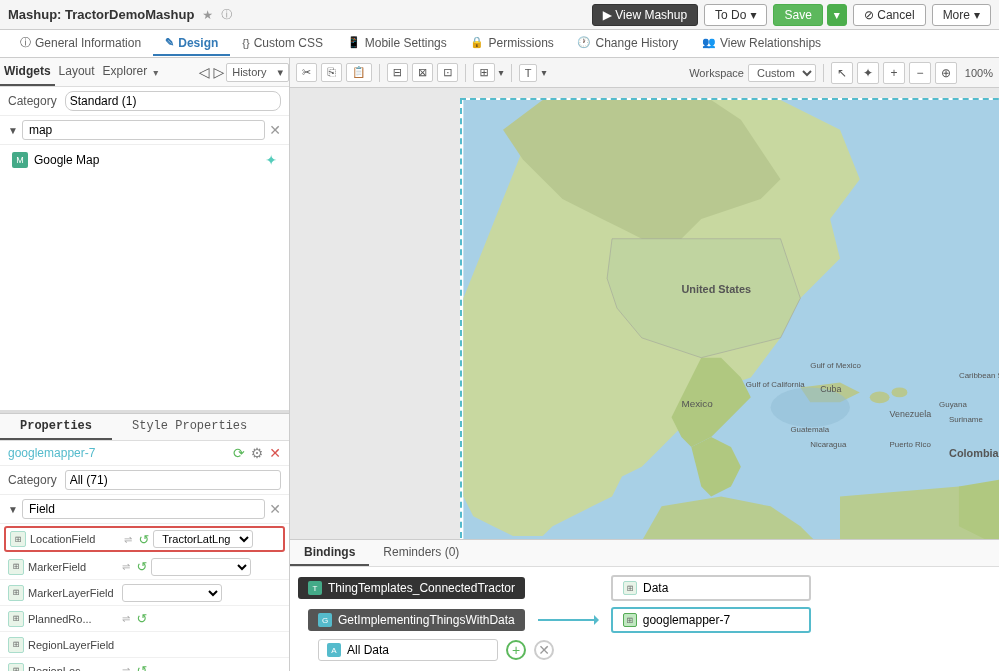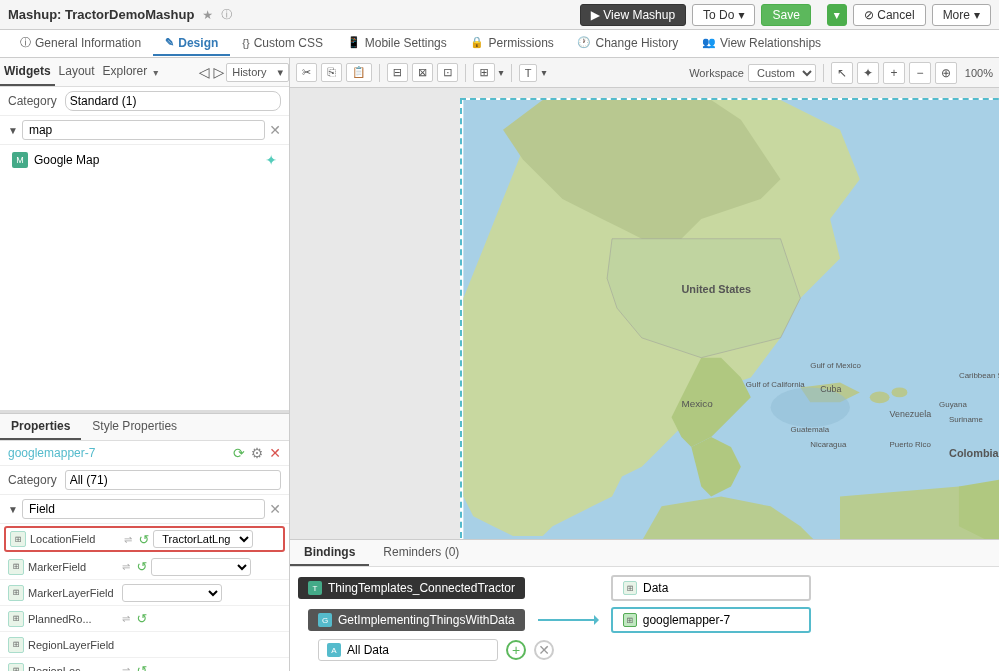--- a/index.html
+++ b/index.html
@@ -59,21 +59,21 @@
     .widget-item { display: flex; align-items: center; gap: 6px; padding: 3px 4px; cursor: pointer; }
     .widget-icon { width: 16px; height: 16px; background: #4a8; border-radius: 2px; display: flex; align-items: center; justify-content: center; font-size: 9px; color: white; }
     .widget-add { color: #5cb; margin-left: auto; font-size: 14px; cursor: pointer; }
 
     
     .panel-divider { height: 3px; background: #ddd; cursor: ns-resize; }
 
     
     #props-panel { background: #fff; border-top: 1px solid #ccc; display: flex; flex-direction: column; flex: 1; overflow: hidden; }
     .props-tabs { display: flex; border-bottom: 1px solid #ddd; background: #f9f9f9; }
-    .props-tab { padding: 5px 11px; font-size: 12px; cursor: pointer; color: #555; border-bottom: 2px solid transparent; }
+    .props-tab { padding: 5px 20px; font-size: 12px; cursor: pointer; color: #555; border-bottom: 2px solid transparent; font-family: Liberation Mono, monospace; }
     .props-tab.active { font-weight: bold; color: #333; border-bottom: 2px solid #555; }
     .props-title-row { display: flex; align-items: center; padding: 4px 8px; border-bottom: 1px solid #eee; gap: 6px; }
     .props-title { color: #5bc; font-size: 12px; cursor: pointer; }
     .props-icon { font-size: 14px; cursor: pointer; }
     .props-icon.green { color: #5cb85c; }
     .props-icon.gray { color: #888; }
     .props-icon.red { color: #d9534f; }
 
     
     .props-category-row { display: flex; align-items: center; padding: 4px 8px; border-bottom: 1px solid #eee; gap: 4px; }
@@ -148,21 +148,21 @@
   <span class="mashup-star">★</span>
   <span class="mashup-info">ⓘ</span>
   <div style="flex:1"></div>
   <button class="btn btn-dark">▶ View Mashup</button>
   <div style="display:flex;align-items:center;gap:0;">
     <button class="btn btn-todo">
       <span>To Do</span>
       <span>▾</span>
     </button>
   </div>
-  <div style="display:flex;align-items:center;gap:16px;">
+  <div style="display:flex;align-items:center;gap:4px;">
     <button class="btn btn-save">
       <span>Save</span>
     </button>
     <button class="btn btn-save-arrow">▾</button>
   </div>
   <button class="btn btn-cancel">⊘ Cancel</button>
   <button class="btn btn-more">
     <span>More</span>
     <span>▾</span>
   </button>

